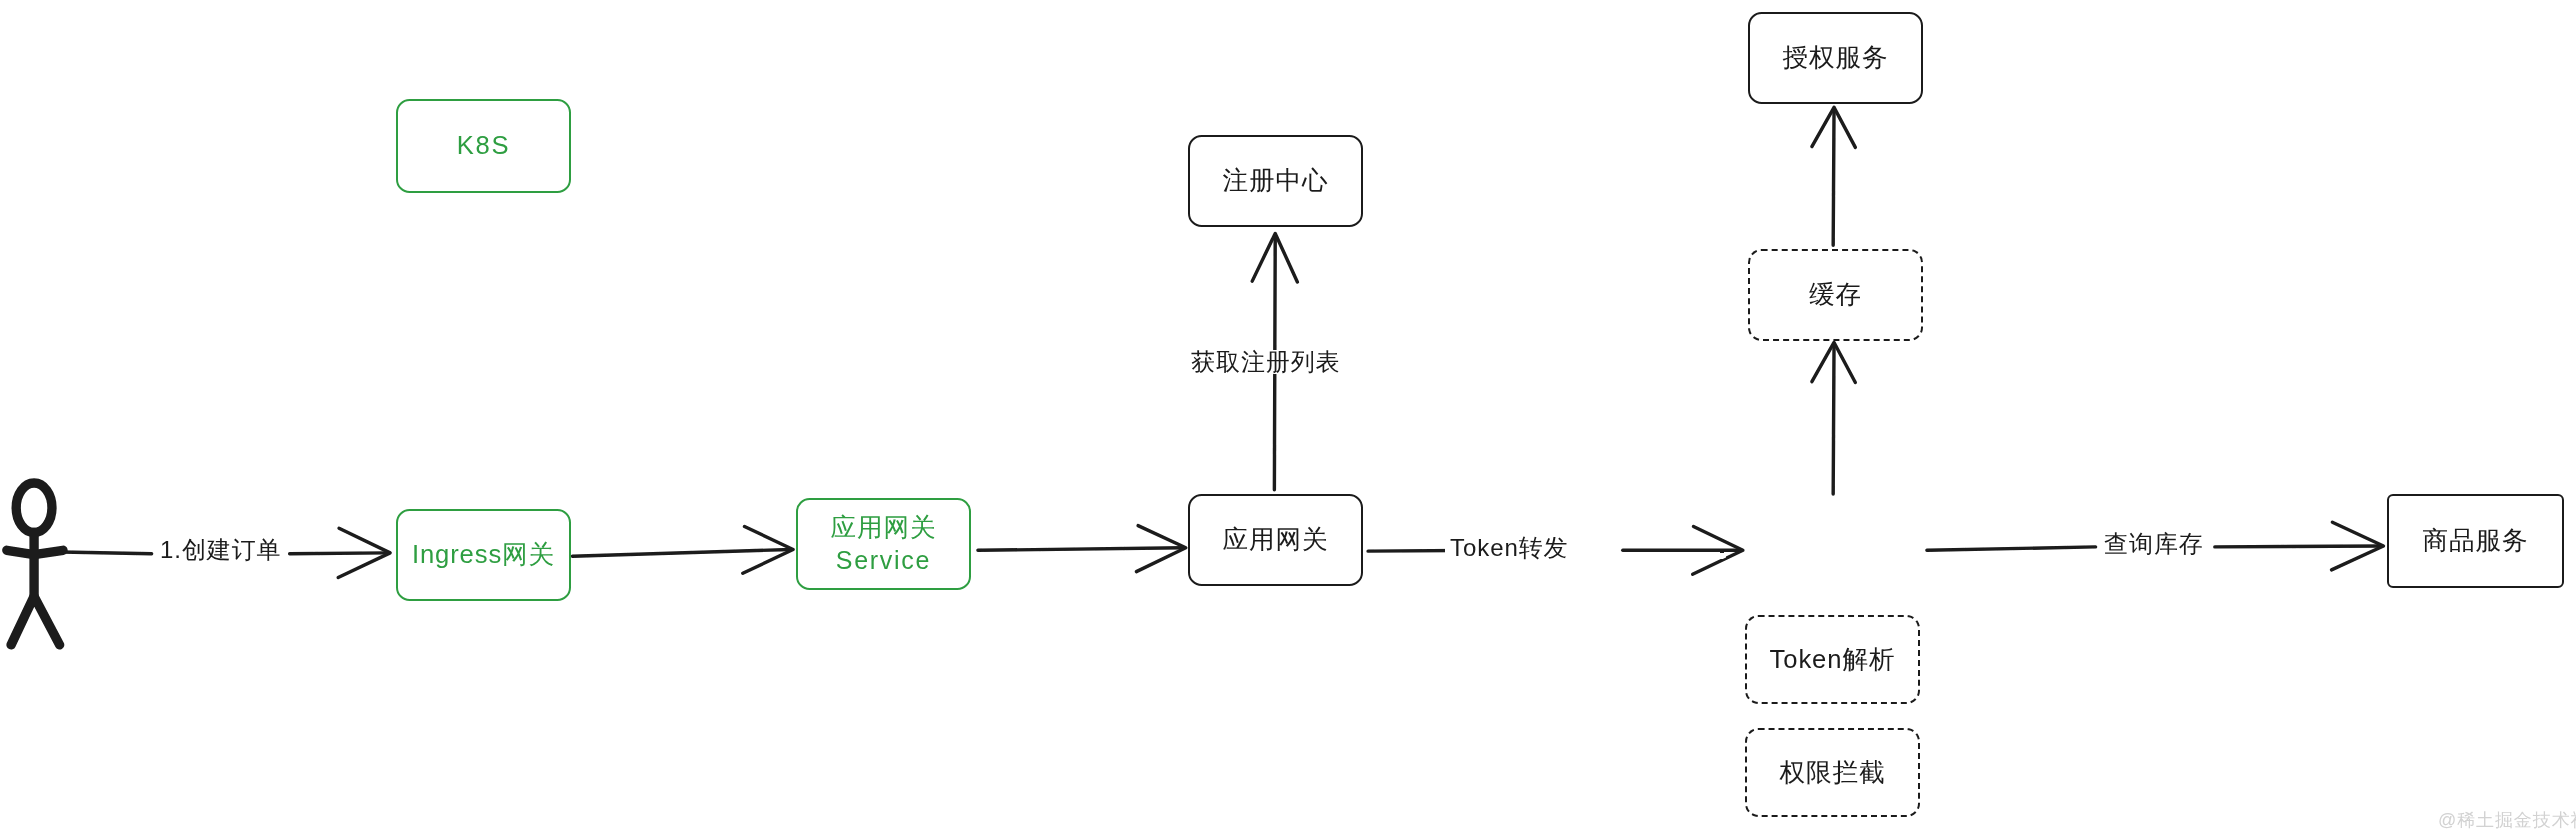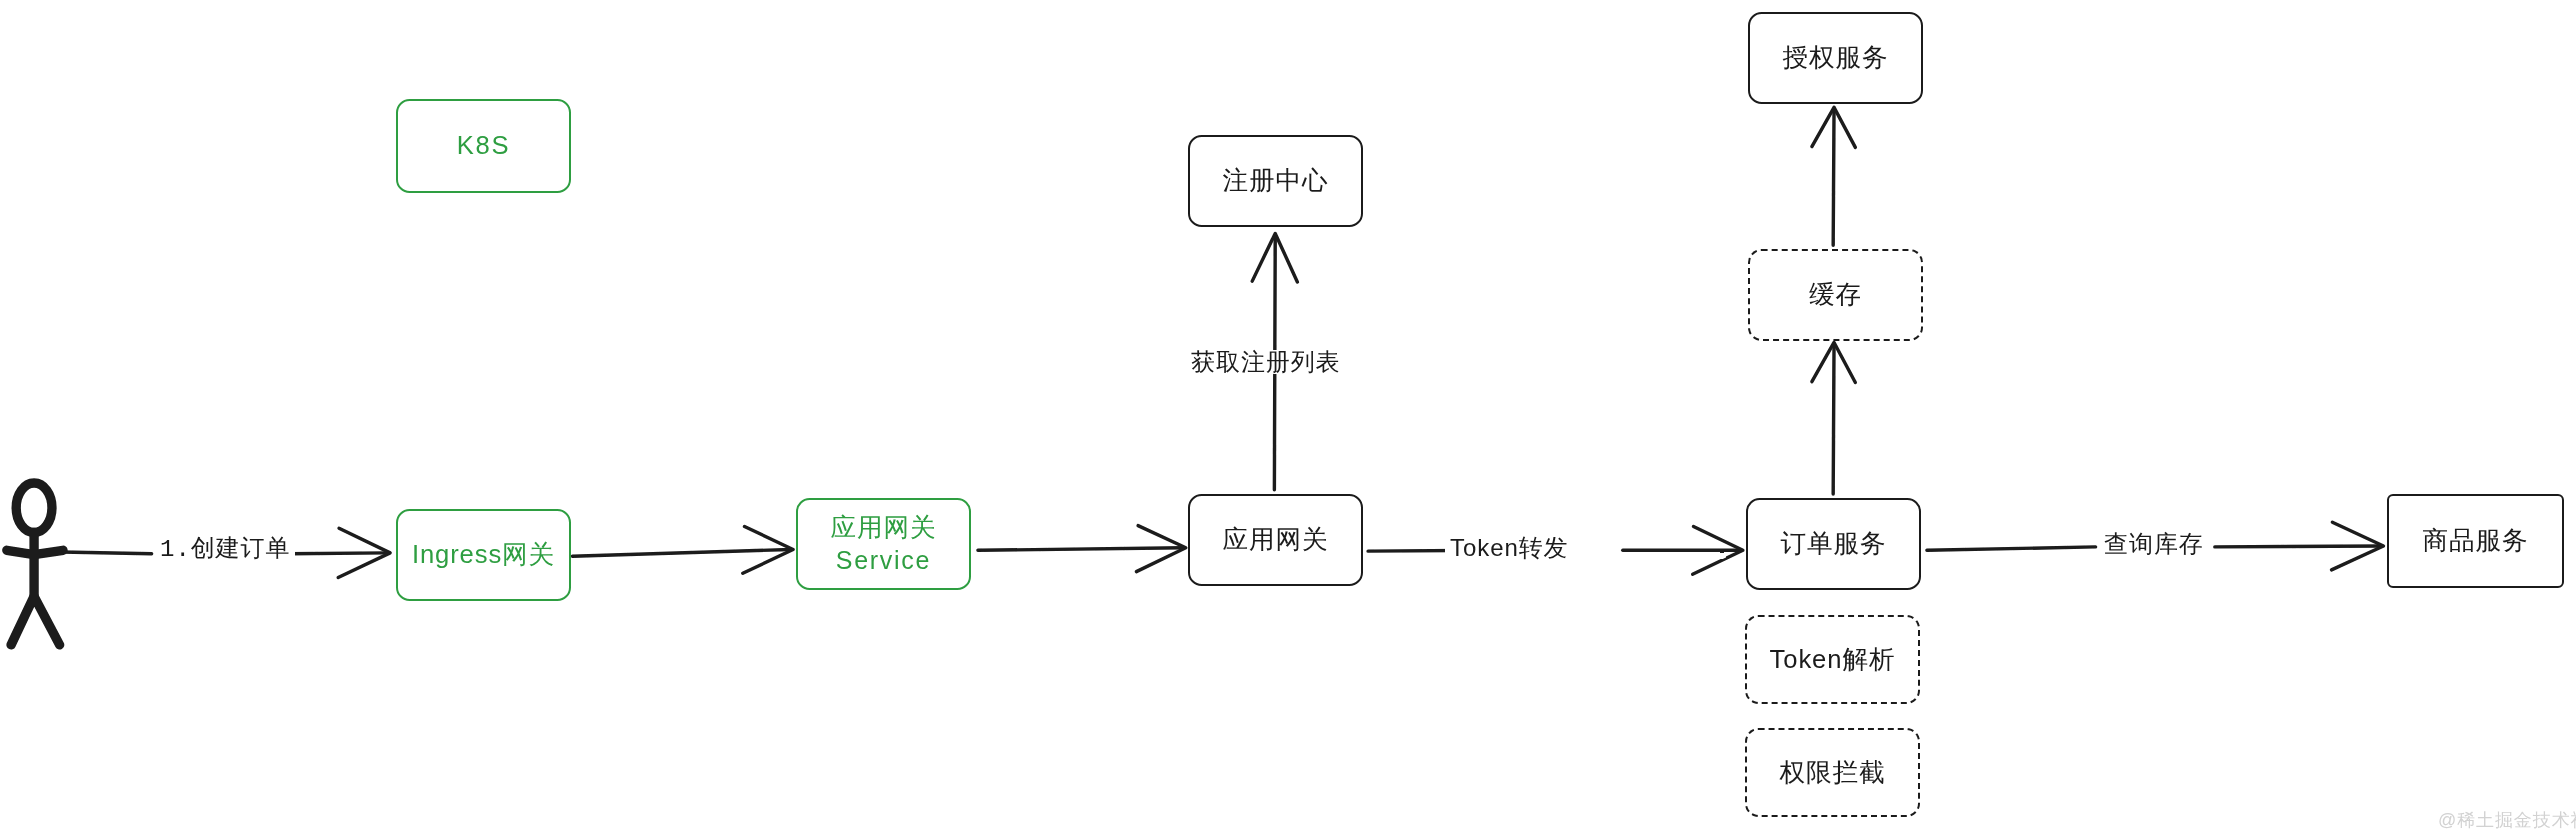--- a/index.html
+++ b/index.html
@@ -169,37 +169,34 @@
 
   <div class="node solid-green" style="left:796px; top:498px; width:175px; height:92px;">
     <span class="node-label">应用网关</span>
     <span class="node-label sub latin">Service</span>
   </div>
 
   <div class="node solid-black" style="left:1188px; top:494px; width:175px; height:92px;">
     <span class="node-label">应用网关</span>
   </div>
 
-  <div class="node solid-black" style="left:1746px; top:498px; width:175px; height:92px;">
-    <span class="node-label">订单服务</span>
-  </div>
 
   <div class="node dashed-black" style="left:1745px; top:615px; width:175px; height:89px;">
     <span class="node-label">Token解析</span>
   </div>
 
   <div class="node dashed-black" style="left:1745px; top:728px; width:175px; height:89px;">
     <span class="node-label">权限拦截</span>
   </div>
 
   <div class="node solid-black" style="left:2387px; top:494px; width:177px; height:94px;border-radius:6px;">
     <span class="node-label">商品服务</span>
   </div>
 
-  <div class="edge-label" style="left:155px; top:538px;font-family:Liberation Mono, monospace;">1.创建订单</div>
+  <div class="edge-label" style="left:155px; top:538px;">1.创建订单</div>
 
   <div class="edge-label" style="left:1186px; top:350px;">获取注册列表</div>
 
   <div class="edge-label" style="left:1445px; top:536px;">Token转发</div>
 
   <div class="edge-label" style="left:2099px; top:532px;">查询库存</div>
 
   <div class="watermark" style="left:2438px; top:808px;">@稀土掘金技术社区</div>
 
 </div>

